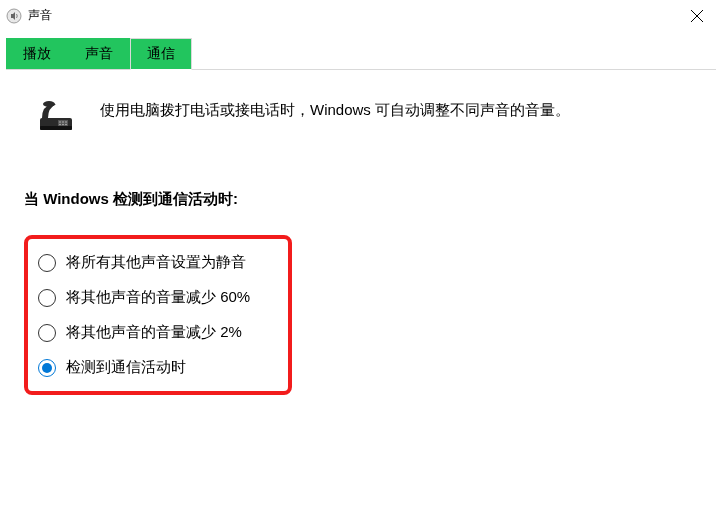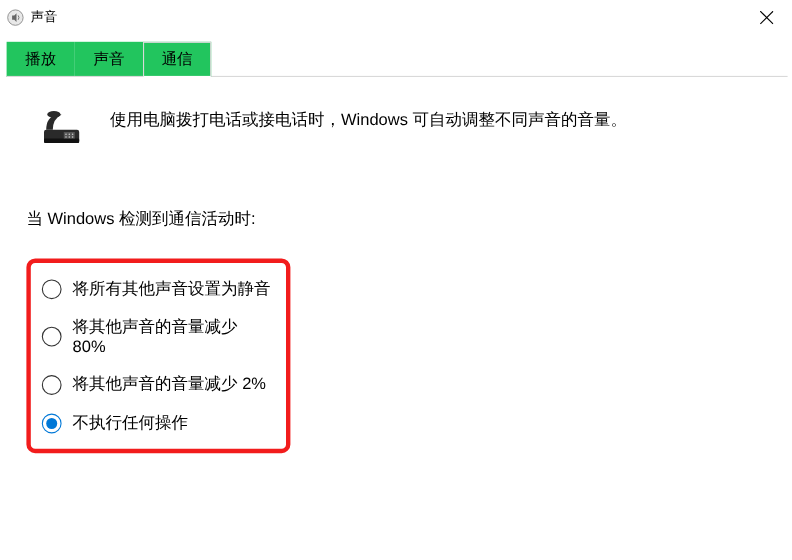--- a/index.html
+++ b/index.html
@@ -42,26 +42,26 @@
 }
 
 .desc-row {
   display: flex; align-items: flex-start; gap: 24px; margin-left: 12px;
 }
 .phone-icon { width: 40px; height: 40px; flex-shrink: 0; }
 .phone-icon svg { width: 40px; height: 40px; }
 .desc-text { font-size: 15px; color: #000; line-height: 1.8; max-width: 560px; }
 
 .section-label {
-  margin-top: 54px; font-size: 15px; color: #000;
+  margin-top: 54px; font-size: 15px; color: #000; font-weight: bold;
 }
 
 .radio-group {
   margin-top: 26px; border: 4px solid #f21c1c; border-radius: 8px;
-  padding: 14px 10px 14px 10px; width: 240px;
+  padding: 14px 10px 14px 10px; width: 268px;
   display: flex; flex-direction: column; gap: 16px;
 }
 .radio-item {
   display: flex; align-items: center; gap: 10px; cursor: pointer;
 }
 .radio-circle {
   width: 18px; height: 18px; border: 1px solid #333; border-radius: 50%;
   display: flex; align-items: center; justify-content: center; flex-shrink: 0;
   background: #fff;
 }
@@ -123,27 +123,27 @@
 
   <div class="section-label">当 Windows 检测到通信活动时:</div>
 
   <div class="radio-group">
     <label class="radio-item">
       <span class="radio-circle"></span>
       <span class="radio-label">将所有其他声音设置为静音</span>
     </label>
     <label class="radio-item">
       <span class="radio-circle"></span>
-      <span class="radio-label">将其他声音的音量减少 80%</span>
+      <span class="radio-label">将其他声音的音量减少 60%</span>
     </label>
     <label class="radio-item">
       <span class="radio-circle"></span>
       <span class="radio-label">将其他声音的音量减少 2%</span>
     </label>
     <label class="radio-item">
       <span class="radio-circle checked">
           <span class="radio-dot"></span>
         </span>
-      <span class="radio-label">不执行任何操作</span>
+      <span class="radio-label">检测到通信活动时</span>
     </label>
   </div>
 
 </div>
 
 </body></html>

